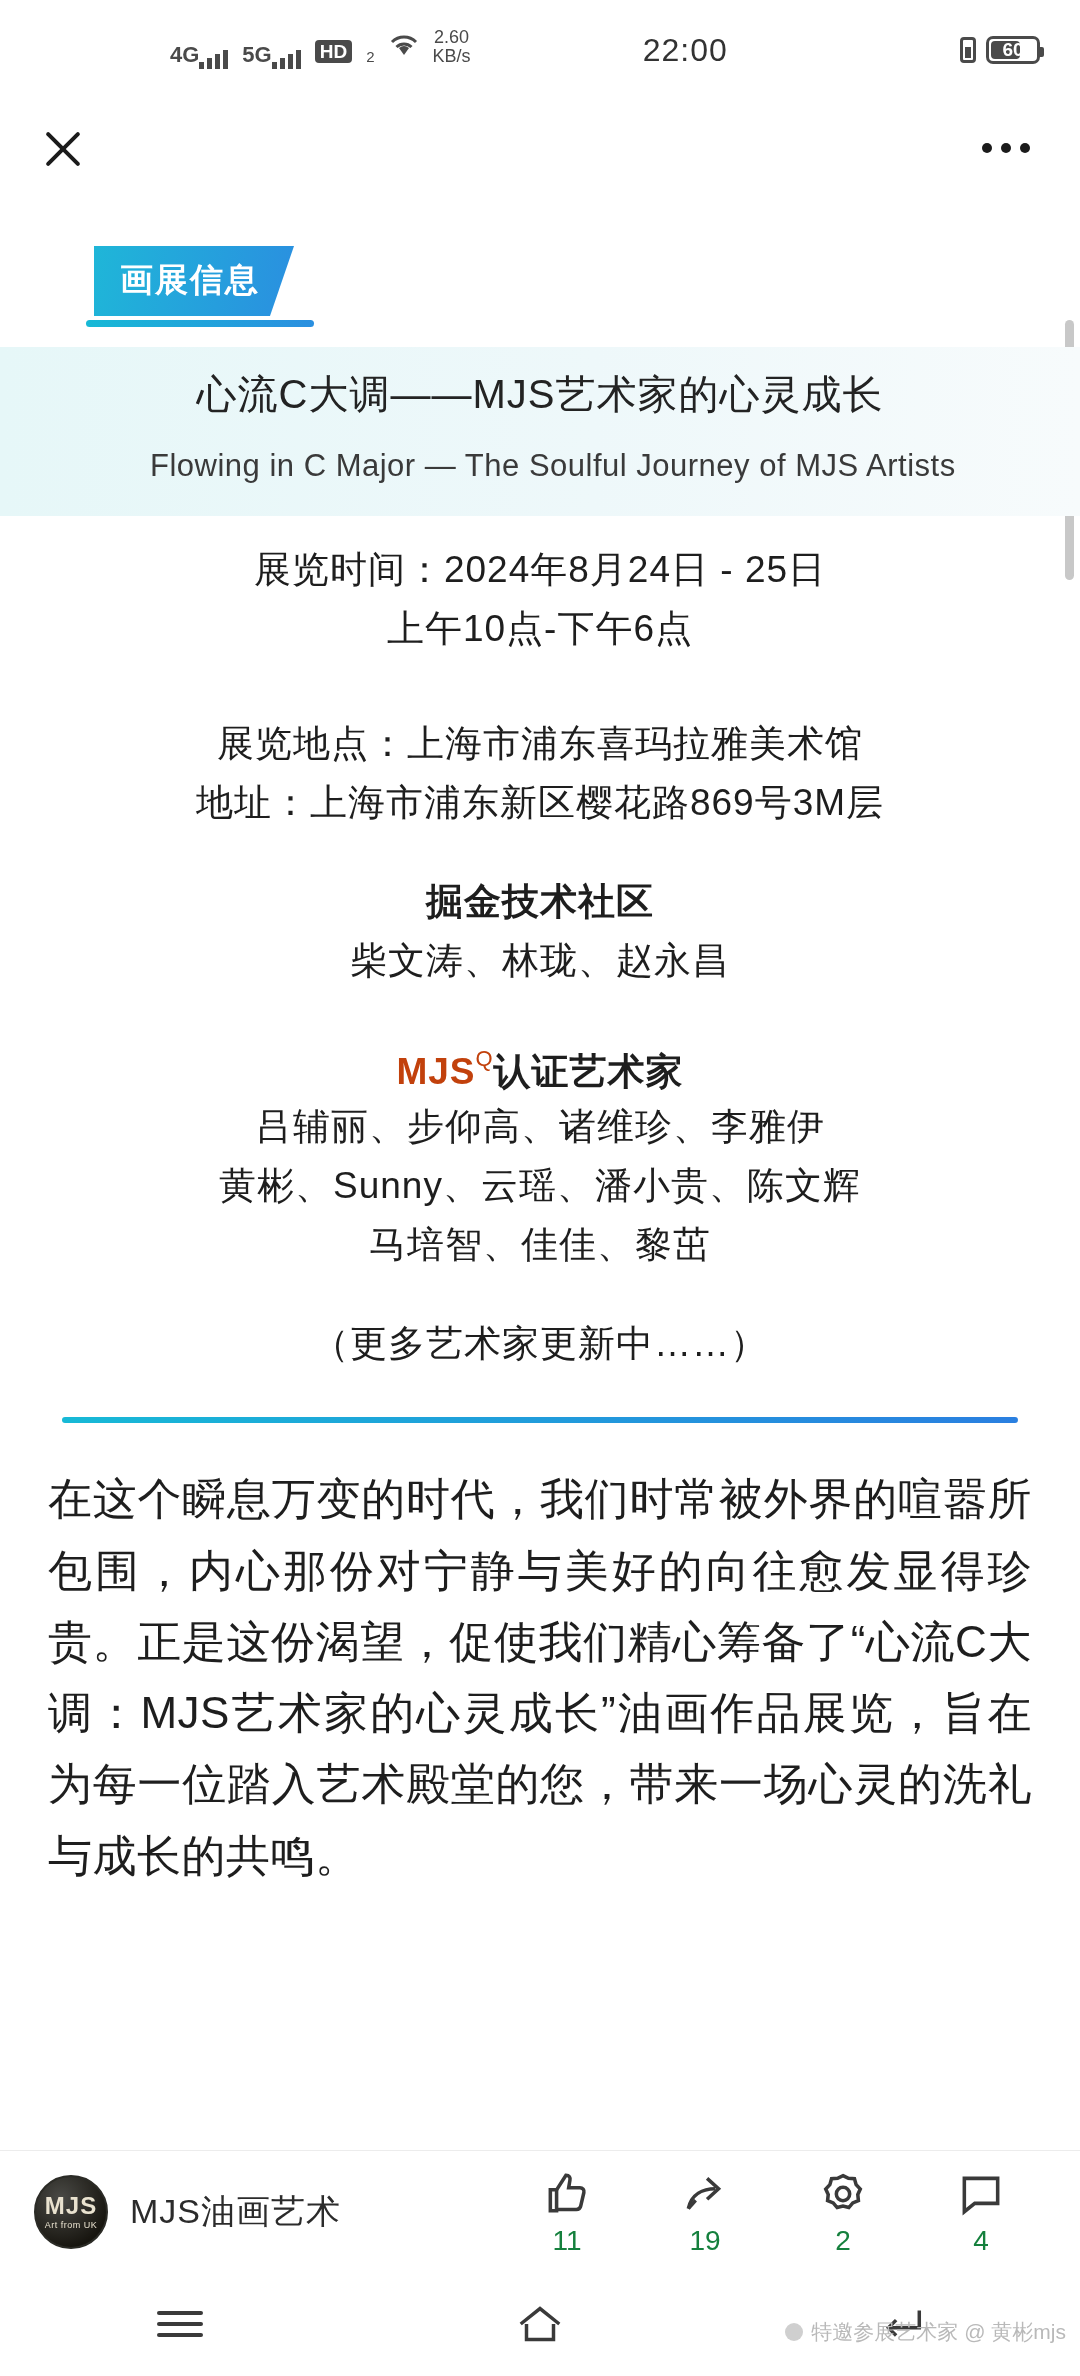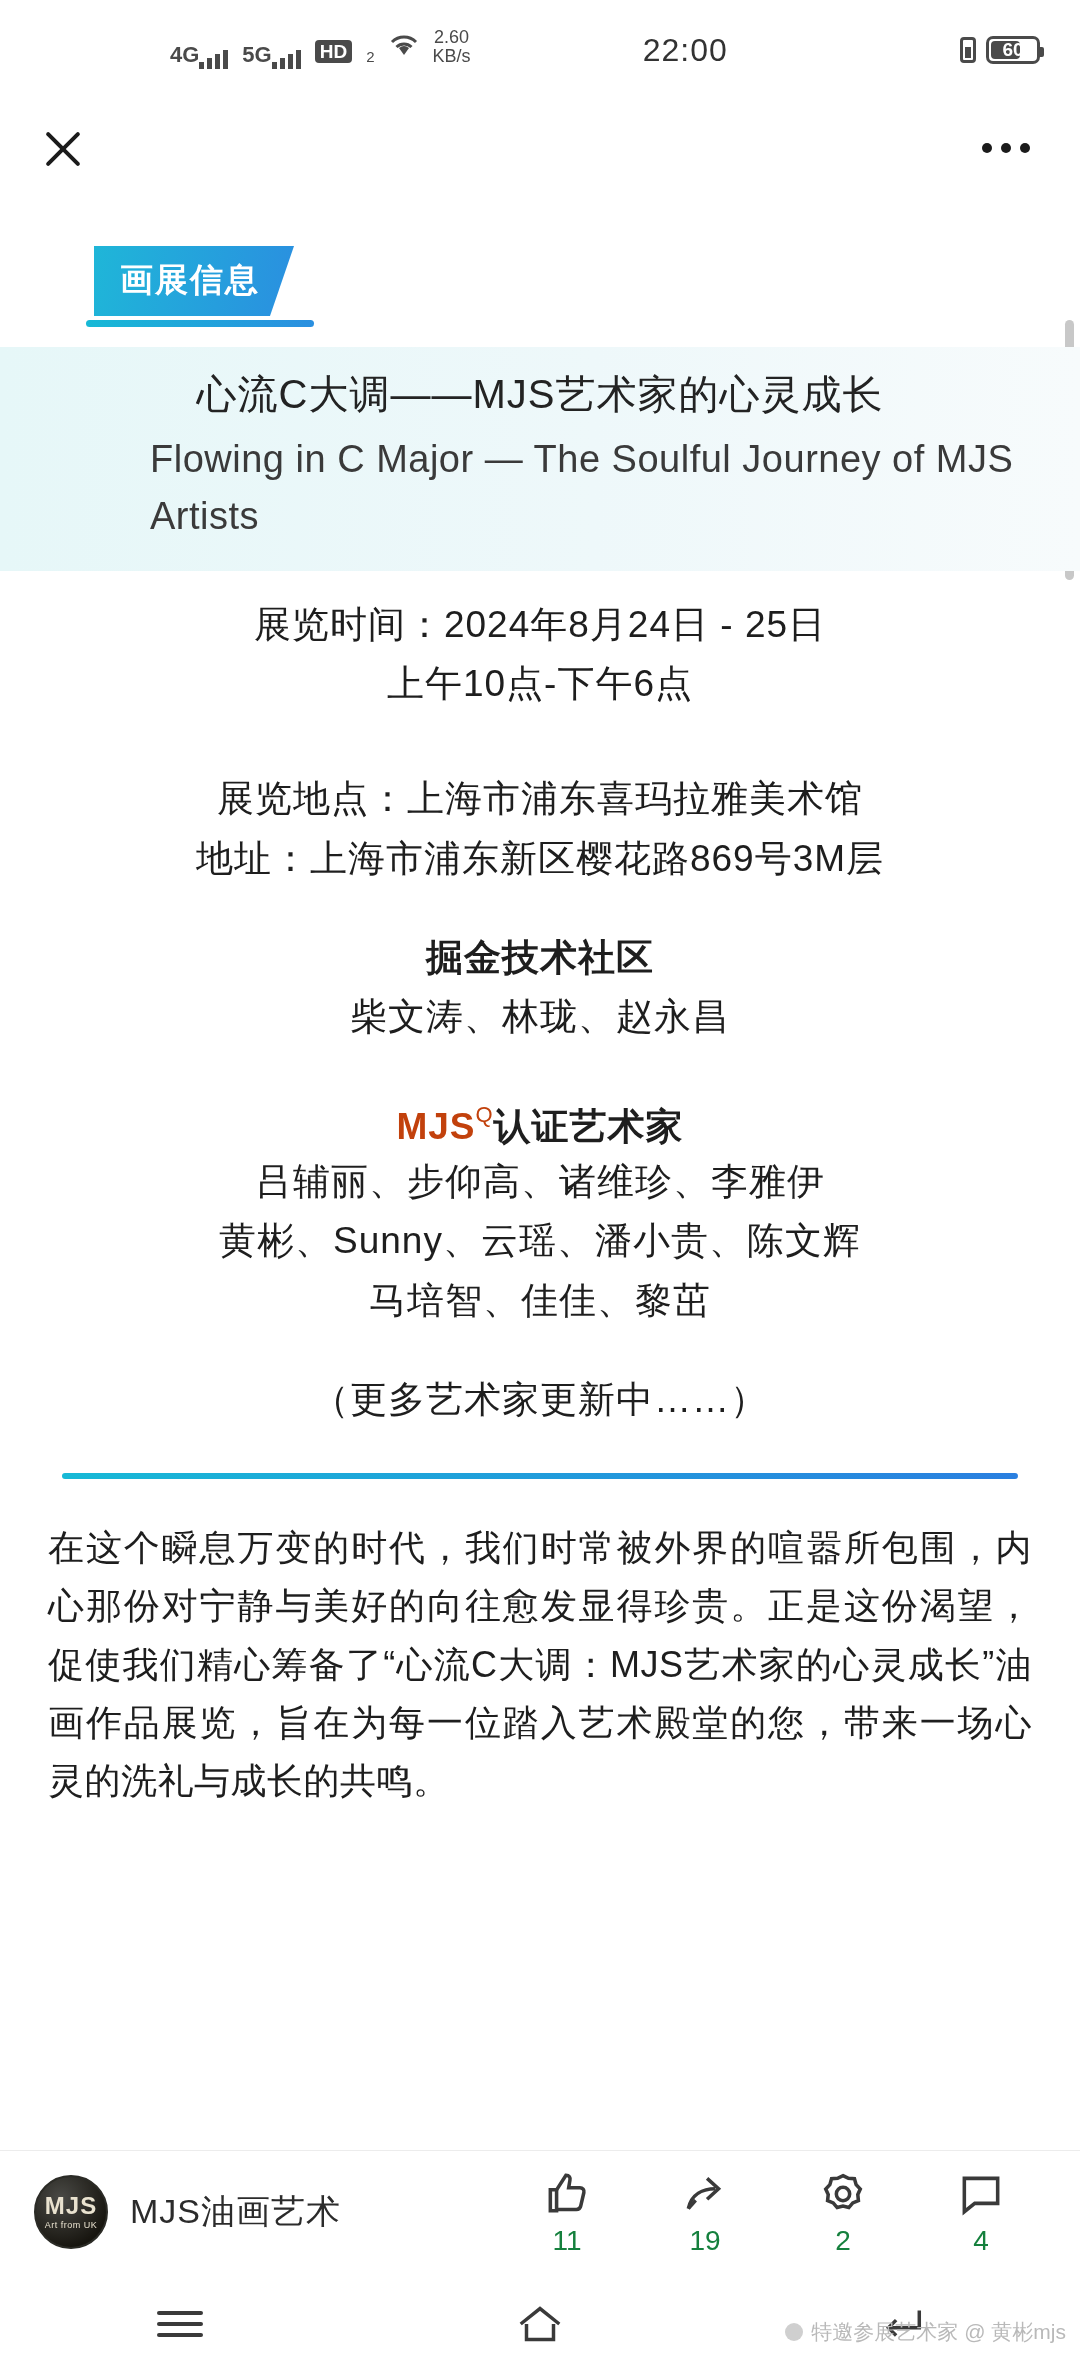--- a/index.html
+++ b/index.html
@@ -91,21 +91,21 @@
   .title-block {
     margin: 20px 0 0 0;
     background: linear-gradient(90deg, #e6f7f8 0%, #eef8fa 55%, #f7fbfc 100%);
     padding: 22px 34px 26px 34px;
   }
   .title-cn {
     font-size: 40px; color: #232323; letter-spacing: 1px; text-align: center;
     line-height: 1.25;
   }
   .title-en {
-    font-size: 38px; color: #3a3a3a; line-height: 1.5; margin-top: 12px;
+    font-size: 31px; color: #3a3a3a; line-height: 1.5; margin-top: 24px;
     letter-spacing: 0.5px; padding-left: 116px;
   }
 
   .line-center {
     text-align: center; font-size: 37px; color: #1e1e1e; line-height: 1.6; letter-spacing: 1px;
   }
   .sp-24 { height: 24px; }
   .sp-40 { height: 40px; }
   .sp-56 { height: 56px; }
 
@@ -118,21 +118,21 @@
   .mjs-logo sup { font-size: 22px; font-weight: normal; position: relative; top: -4px; }
 
   .divider {
     height: 6px; margin: 44px 62px 0 62px;
     background: linear-gradient(90deg, #17b9d6, #2a7fe0);
     border-radius: 3px;
   }
 
   .para {
     margin: 40px 48px 0 48px;
-    font-size: 36px; line-height: 1.62; color: #1e1e1e; text-align: justify;
+    font-size: 44px; line-height: 1.62; color: #1e1e1e; text-align: justify;
     letter-spacing: 0.5px;
   }
 
   
   .scrollbar {
     position: absolute; right: 6px; top: 320px; width: 9px; height: 260px;
     background: #c8c8c8; border-radius: 5px;
   }
 
   

